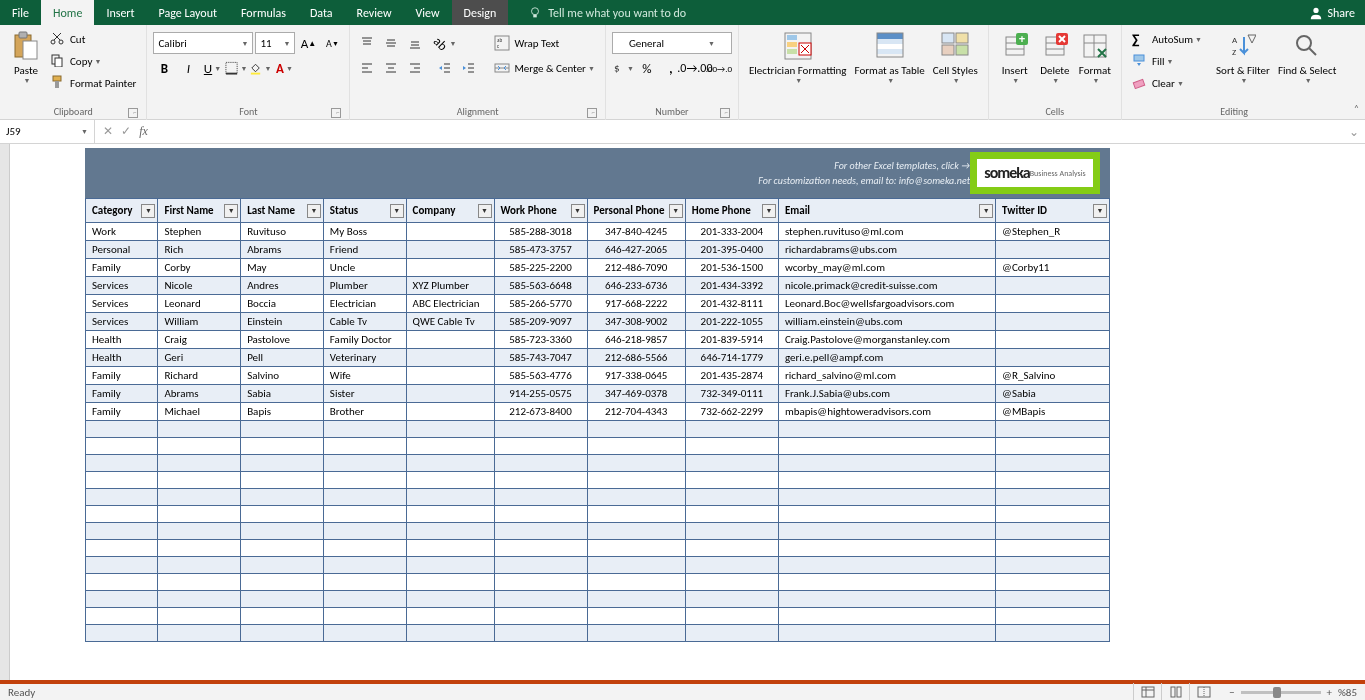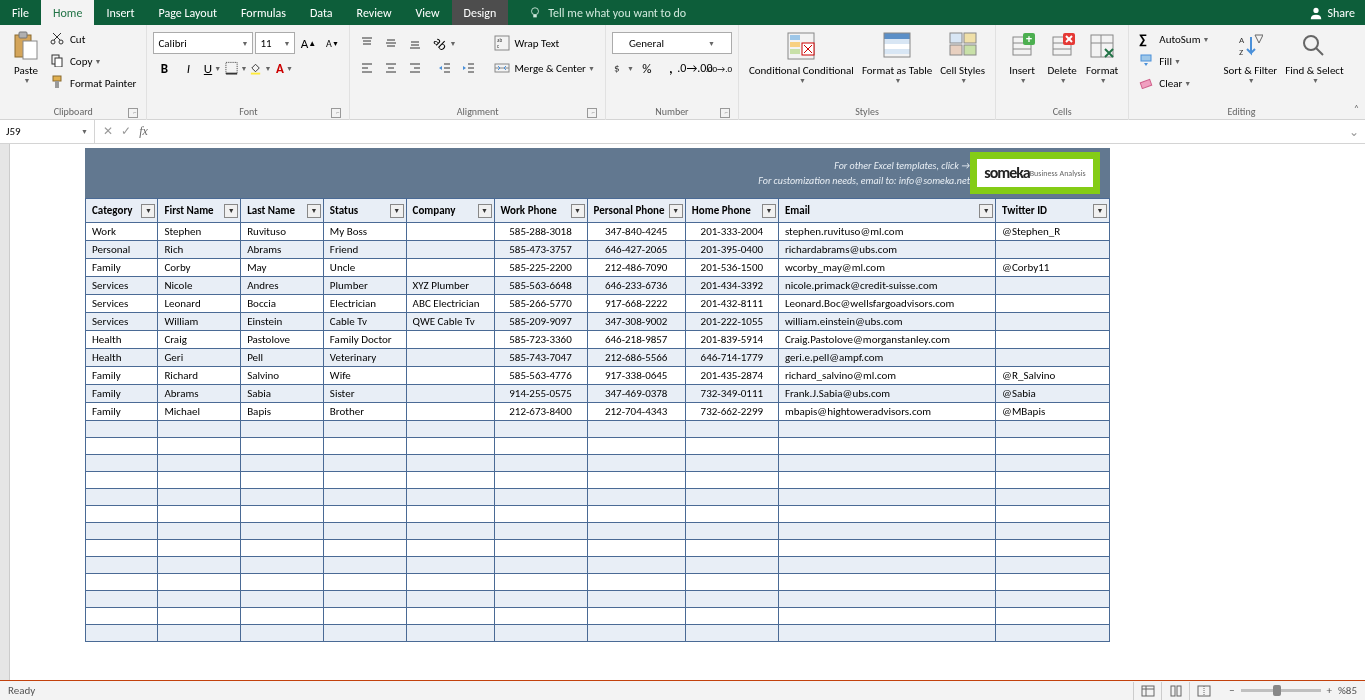--- a/index.html
+++ b/index.html
@@ -48,21 +48,21 @@
 .banner-logo{width:130px;height:42px;background:#fff;border:7px solid #84cc16;margin-left:0;display:flex;flex-direction:row;align-items:center;justify-content:center;font-style:normal;color:#222}
 .banner-logo .l1{font-size:16px;font-weight:bold;letter-spacing:-1px}
 .banner-logo .l2{font-size:8px;color:#666}
 .table{margin-left:75px;width:1025px;border-collapse:collapse;font-size:11px}
 .table th{background:#e8eef6;border:1px solid #4a6a95;padding:4px 6px;text-align:left;font-weight:bold;position:relative;height:24px}
 .table th .filter{position:absolute;right:2px;top:50%;transform:translateY(-50%);width:14px;height:14px;border:1px solid #888;background:#f0f0f0;font-size:7px;display:flex;align-items:center;justify-content:center;color:#333}
 .table td{border:1px solid #4a6a95;padding:2px 6px;height:17px}
 .table tr:nth-child(even) td{background:#e8eef6}
 .table tr:nth-child(odd) td{background:#fff}
 .table td.ctr{text-align:center}
-.status-bar{height:20px;background:#f3f3f3;border-top:1px solid #c2410c;display:flex;align-items:center;font-size:11px;padding:0 8px;color:#555}
+.status-bar{height:20px;background:#f3f3f3;border-top:4px solid #c2410c;display:flex;align-items:center;font-size:11px;padding:0 8px;color:#555}
 .status-bar .views{margin-left:auto;display:flex;gap:0}
 .view-btn{width:28px;height:18px;border-left:1px solid #ccc;display:flex;align-items:center;justify-content:center;cursor:pointer}
 .zoom{display:flex;align-items:center;gap:6px;margin-left:12px}
 .zoom-slider{width:80px;height:3px;background:#c0c0c0;position:relative}
 .zoom-slider::after{content:"";position:absolute;left:40%;top:-4px;width:8px;height:11px;background:#888;border-radius:2px}
 .num-sel{width:120px;height:22px;border:1px solid #ababab;background:#fff;font-size:11px;padding:0 16px;display:flex;align-items:center;justify-content:space-between}
 .num-row2{display:flex;gap:2px;margin-top:3px}
 .collapse-rib{position:absolute;right:6px;bottom:4px;font-size:10px;color:#666;cursor:pointer}
 </style>
 </head>
@@ -313,21 +313,21 @@
             <svg width="30" height="30">
               <rect x="2" y="2" width="26" height="26" fill="none" stroke="#888"></rect>
               <rect x="4" y="4" width="10" height="5" fill="#9ec7e8"></rect>
               <rect x="4" y="11" width="10" height="5" fill="#f8d080"></rect>
               <rect x="4" y="18" width="10" height="5" fill="#c8e0a8"></rect>
               <rect x="16" y="12" width="12" height="12" fill="#fff" stroke="#c00"></rect>
               <line x1="18" y1="14" x2="26" y2="22" stroke="#c00"></line>
               <line x1="26" y1="14" x2="18" y2="22" stroke="#c00"></line>
             </svg>
           </div>
-          <span>Conditional Conditional</span>
+          <span>Electrician Formatting</span>
           <span class="dd">▼</span>
         </div>
       <div class="big-btn">
           <div class="icon">
             <svg width="30" height="30">
               <rect x="2" y="2" width="26" height="6" fill="#5b8fc7"></rect>
               <rect x="2" y="8" width="26" height="5" fill="#d8e6f4"></rect>
               <rect x="2" y="13" width="26" height="5" fill="#fff"></rect>
               <rect x="2" y="18" width="26" height="5" fill="#d8e6f4"></rect>
               <rect x="2" y="2" width="26" height="24" fill="none" stroke="#888"></rect>
@@ -342,21 +342,20 @@
               <rect x="2" y="2" width="12" height="10" fill="#d8e6f4" stroke="#888"></rect>
               <rect x="16" y="2" width="12" height="10" fill="#f0e0a8" stroke="#888"></rect>
               <rect x="2" y="14" width="12" height="10" fill="#e8d0c0" stroke="#888"></rect>
               <rect x="16" y="14" width="12" height="10" fill="#c8e0a8" stroke="#888"></rect>
             </svg>
           </div>
           <span>Cell Styles</span>
           <span class="dd">▼</span>
         </div>
     </div>
-    <div class="group-label">Styles</div>
   </div>
 
   <div class="ribbon-group">
     <div class="group-content">
       <div class="big-btn">
           <div class="icon">
             <svg width="26" height="26">
               <rect x="4" y="4" width="18" height="18" fill="none" stroke="#888"></rect>
               <line x1="4" y1="10" x2="22" y2="10" stroke="#888"></line>
               <line x1="4" y1="16" x2="22" y2="16" stroke="#888"></line>

